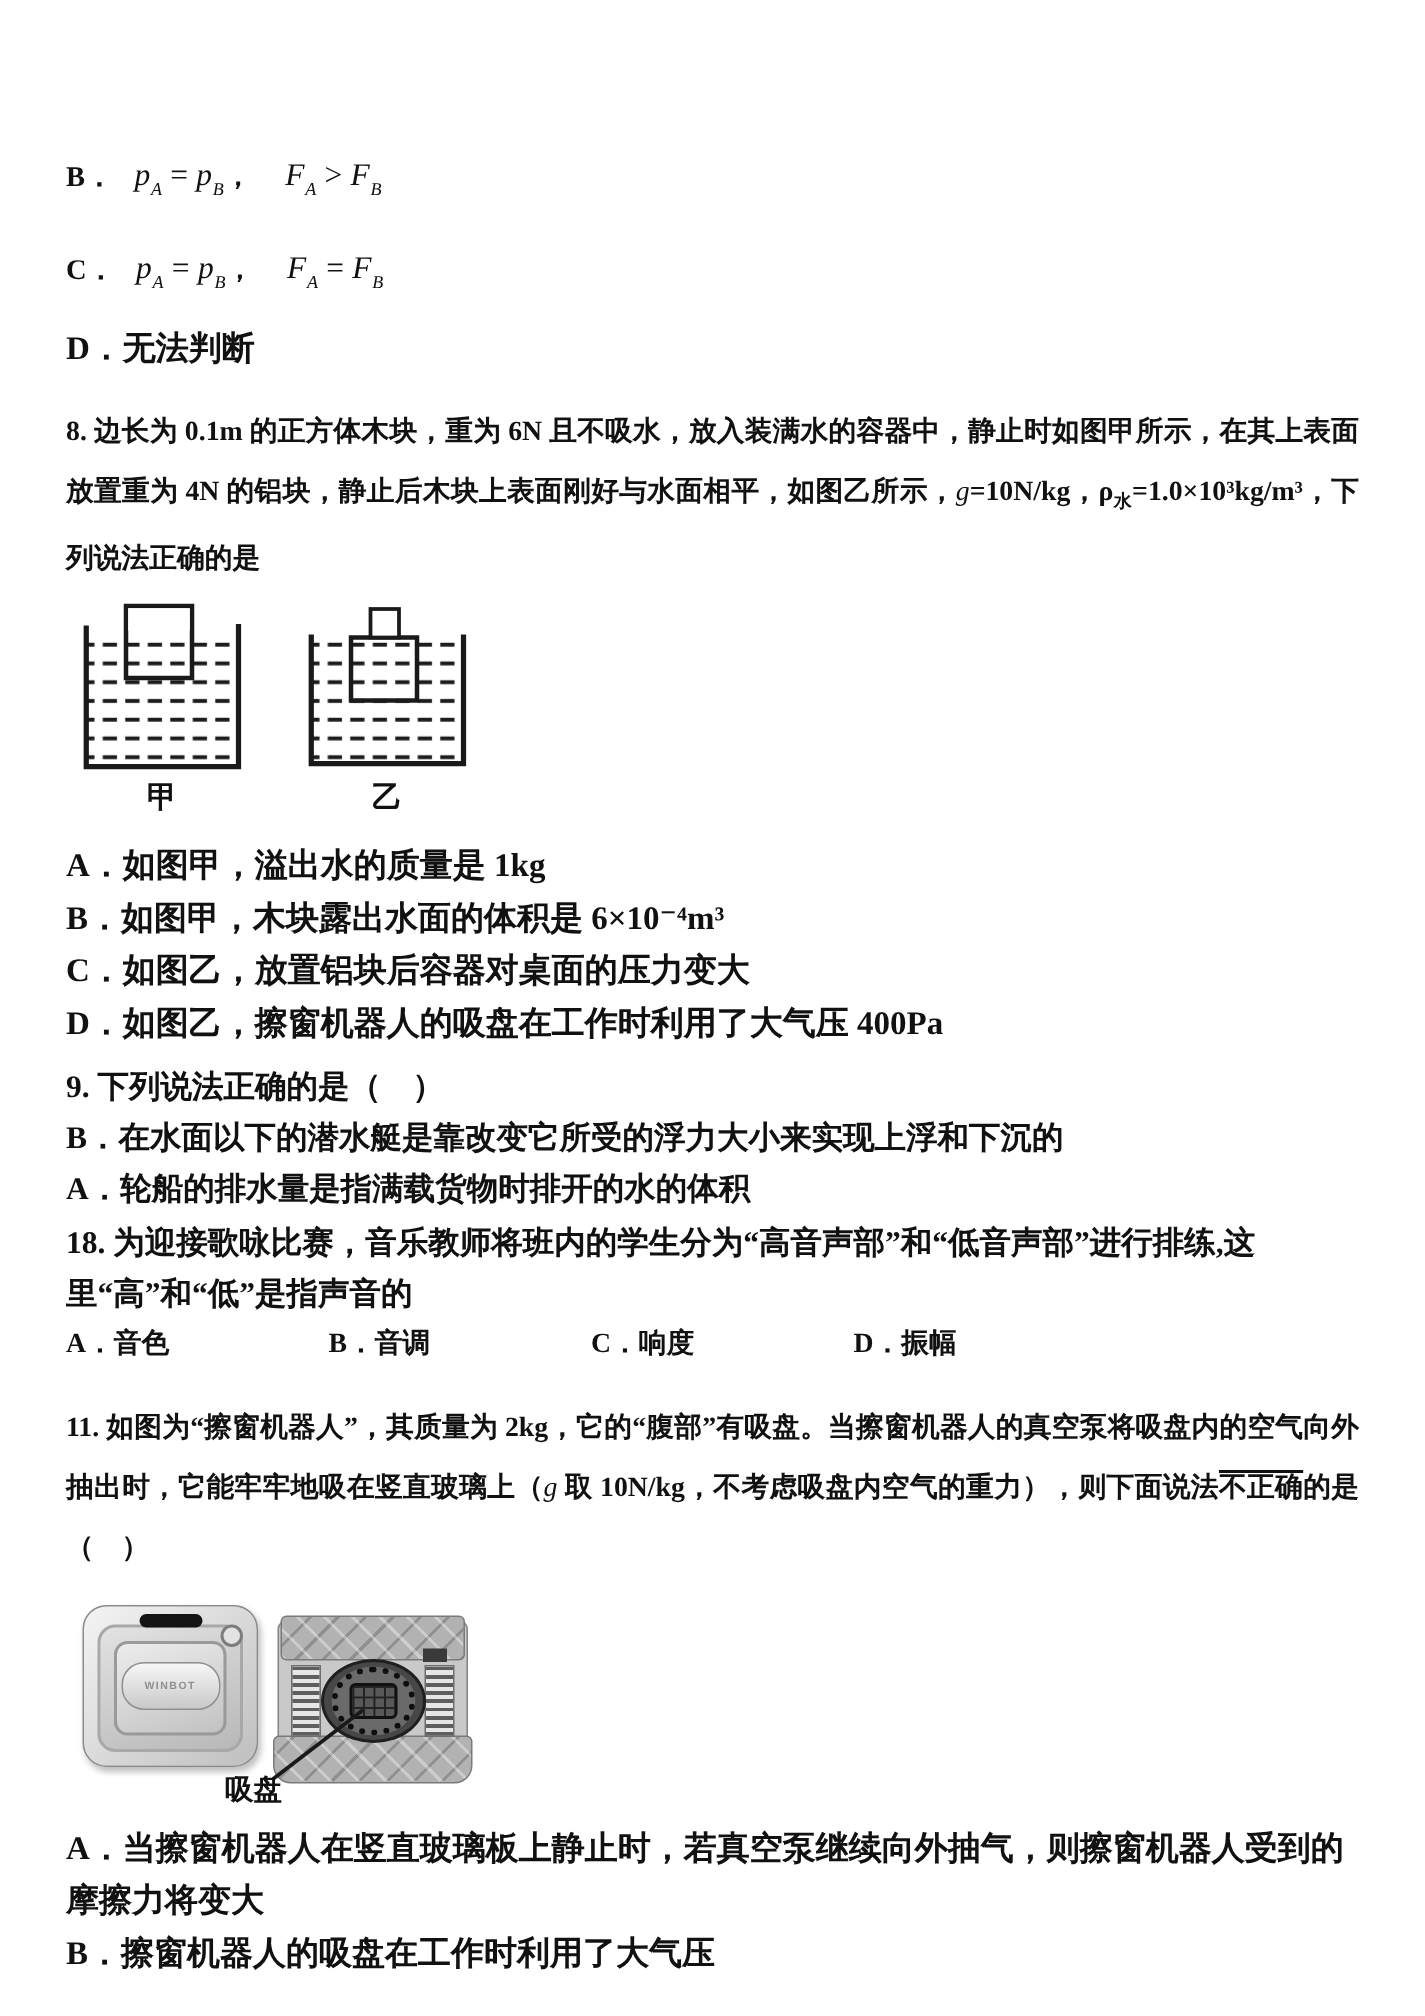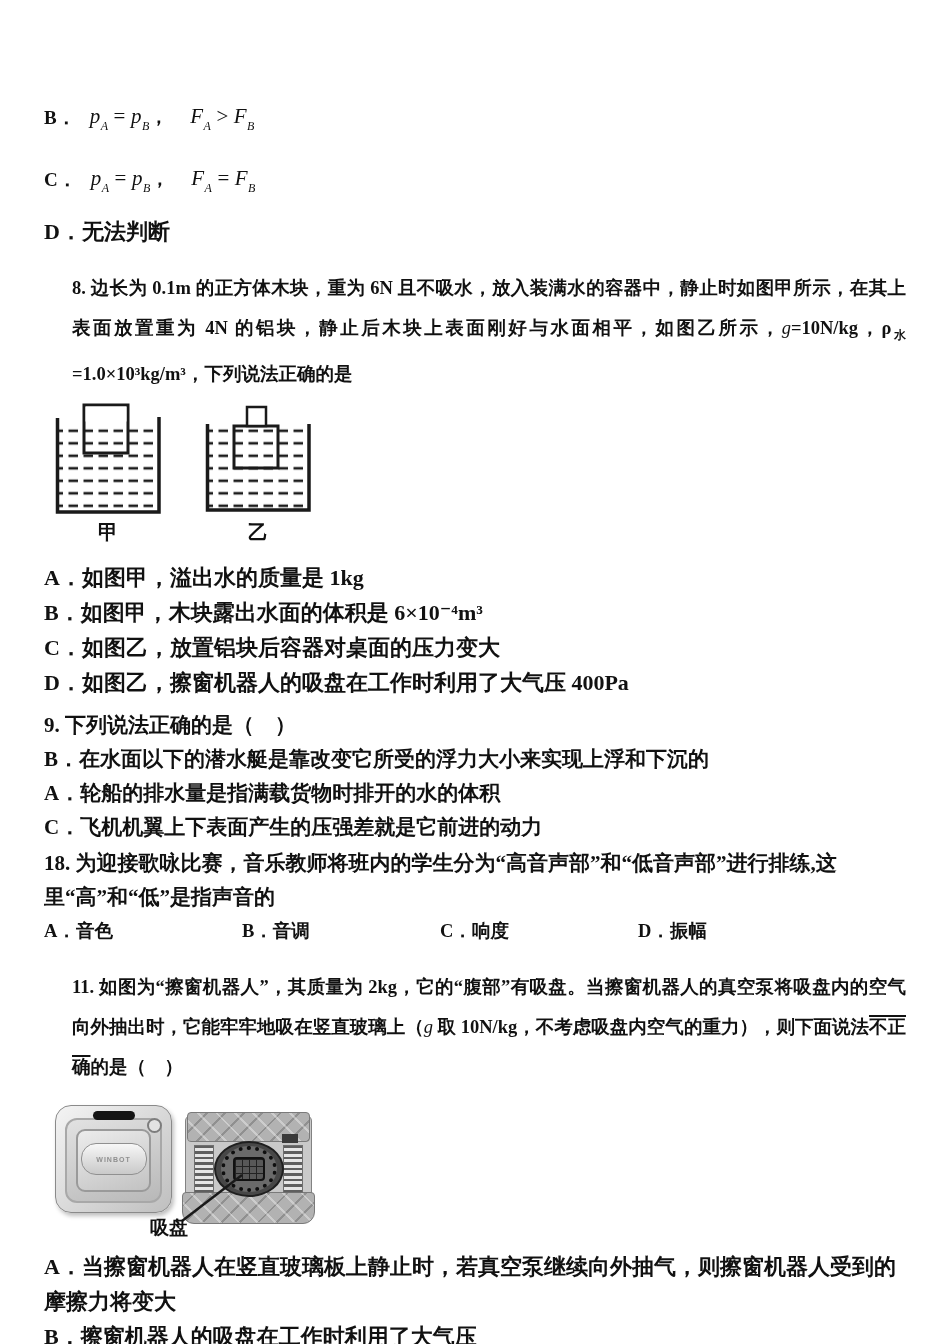--- a/index.html
+++ b/index.html
@@ -18,33 +18,33 @@
   .math i { font-style:italic; font-weight:500; }
   .math sub { font-size:12px; font-style:italic; position:relative; top:2px; }
   .math .op { font-style:normal; padding:0 5px; }
   .math .cm { font-style:normal; font-weight:700; font-size:18px; }
   .math .fgap { display:inline-block; width:22px; }
 
   
   .opt-line { font-size:22px; font-weight:600; line-height:35px; }
   .opt-line34 { font-size:21px; font-weight:600; line-height:34px; }
   .opt-label { font-weight:700; }
-  .stem { font-size:18.5px; font-weight:600; line-height:40px; text-align:justify;margin-left:28px; }
+  .stem { font-size:18.5px; font-weight:600; line-height:40px; text-align:justify; }
   .stem .qnum { font-weight:700; }
   .stem i.var { font-style:italic; font-family:"Liberation Serif",serif; font-weight:500; }
   .stem sub.subsmall { font-size:12px; }
   .stem .overline-emph { text-decoration:overline; text-decoration-thickness:1.5px; }
   .d-line { margin-bottom:6px; }
   .q8-stem { margin-bottom:4px; }
   .q8-opts { margin-bottom:8px; }
   .q9-block { margin-bottom:2px; }
   .q10-block { margin-bottom:2px; }
 
   
-  .inline-opts { display:flex; font-size:18.5px; font-weight:600; line-height:34px;gap:23px; }
+  .inline-opts { display:flex; font-size:18.5px; font-weight:600; line-height:34px; }
   .inline-opts .cell { width:175px; }
 
   
   .figures-row { display:flex; gap:38px; margin:6px 0 14px 8px; }
   .figure { display:flex; flex-direction:column; align-items:center; }
   .figure-caption { font-size:20px; font-weight:700; margin-top:4px; }
 
   
   .robots-row { position:relative; height:138px; margin:4px 0 6px 0; }
   .robot-top {
@@ -161,21 +161,20 @@
       <div class="opt-line"><span class="opt-label">A．</span><span>如图甲，溢出水的质量是 1kg</span></div>
       <div class="opt-line"><span class="opt-label">B．</span><span>如图甲，木块露出水面的体积是 6×10⁻⁴m³</span></div>
       <div class="opt-line"><span class="opt-label">C．</span><span>如图乙，放置铝块后容器对桌面的压力变大</span></div>
       <div class="opt-line"><span class="opt-label">D．</span><span>如图乙，擦窗机器人的吸盘在工作时利用了大气压 400Pa</span></div>
     </div>
 
     <div class="q9-block">
       <div class="opt-line34"><span class="opt-label">9.</span> <span>下列说法正确的是（　）</span></div>
       <div class="opt-line34"><span class="opt-label">B．</span><span>在水面以下的潜水艇是靠改变它所受的浮力大小来实现上浮和下沉的</span></div>
       <div class="opt-line34"><span class="opt-label">A．</span><span>轮船的排水量是指满载货物时排开的水的体积</span></div>
-      <div class="opt-line34"><span class="opt-label">C．</span><span>飞机机翼上下表面产生的压强差就是它前进的动力</span></div>
     </div>
 
     <div class="q10-block">
       <div class="opt-line34"><span class="opt-label">18.</span> <span>为迎接歌咏比赛，音乐教师将班内的学生分为“高音声部”和“低音声部”进行排练,这里“高”和“低”是指声音的</span></div>
       <div class="inline-opts">
         <span class="cell"><span class="opt-label">A．</span><span>音色</span></span>
         <span class="cell"><span class="opt-label">B．</span><span>音调</span></span>
         <span class="cell"><span class="opt-label">C．</span><span>响度</span></span>
         <span class="cell"><span class="opt-label">D．</span><span>振幅</span></span>
       </div>

